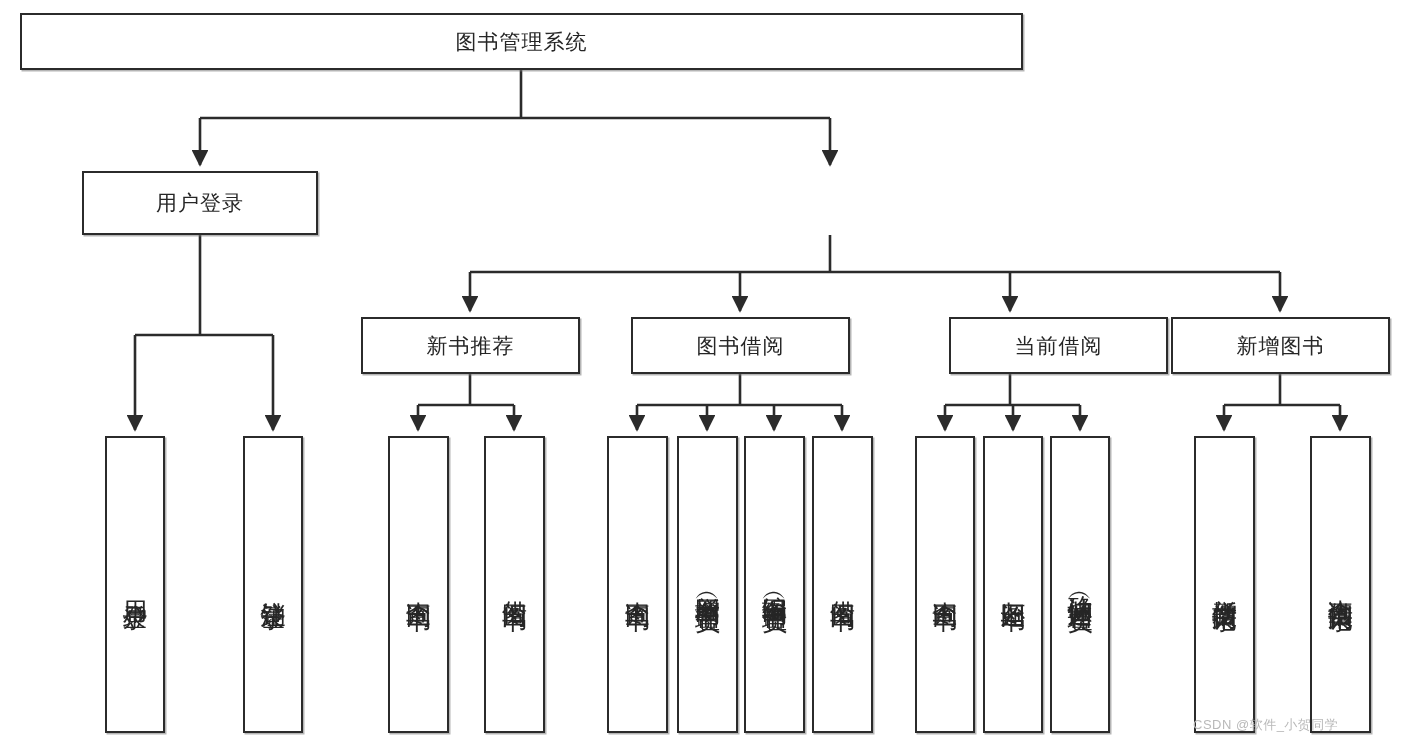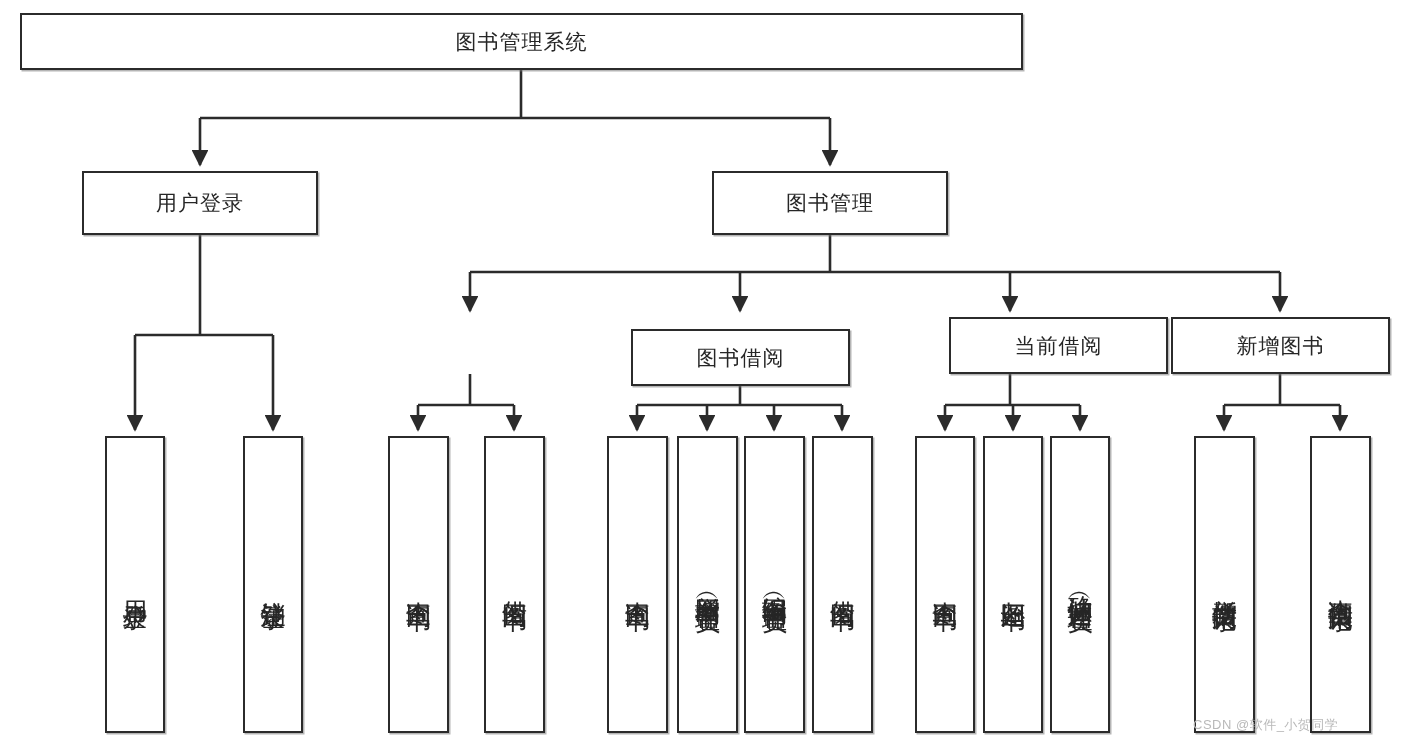--- a/index.html
+++ b/index.html
@@ -110,23 +110,23 @@
       <path d="M 1280 374 L 1280 405"></path>
       <path d="M 1224 405 L 1340 405"></path>
       <path d="M 1224 405 L 1224 430" marker-end="url(#arrow)"></path>
       <path d="M 1340 405 L 1340 430" marker-end="url(#arrow)"></path>
     </g>
   </svg>
 
   <div class="node node-h" style="left: 20px; top: 13px; width: 1003px; height: 57px;">图书管理系统</div>
 
   <div class="node node-h" style="left: 82px; top: 171px; width: 236px; height: 64px;">用户登录</div>
-  <div class="node node-h" style="left: 712px; top: 171px; width: 236px; height: 64px;">图书管理</div>
 
-  <div class="node node-h" style="left: 631px; top: 317px; width: 219px; height: 57px; margin-top: 12px;">图书借阅</div>
+  <div class="node node-h" style="left: 361px; top: 317px; width: 219px; height: 57px;">新书推荐</div>
+  <div class="node node-h" style="left: 631px; top: 317px; width: 219px; height: 57px;">图书借阅</div>
   <div class="node node-h" style="left: 901px; top: 317px; width: 219px; height: 57px; margin-left: 48px;">当前借阅</div>
   <div class="node node-h" style="left: 1171px; top: 317px; width: 219px; height: 57px;">新增图书</div>
 
   <div class="node node-v" style="left: 105px; top: 436px; width: 60px; height: 297px;">用户登录</div>
   <div class="node node-v" style="left: 243px; top: 436px; width: 60px; height: 297px;">注销登录</div>
   <div class="node node-v" style="left: 388px; top: 436px; width: 61px; height: 297px;">查询图书</div>
   <div class="node node-v" style="left: 484px; top: 436px; width: 61px; height: 297px;">借阅图书</div>
   <div class="node node-v" style="left: 607px; top: 436px; width: 61px; height: 297px;">查询图书</div>
   <div class="node node-v" style="left: 677px; top: 436px; width: 61px; height: 297px;">新增图书（管理员）</div>
   <div class="node node-v" style="left: 744px; top: 436px; width: 61px; height: 297px;">编辑图书（管理员）</div>

